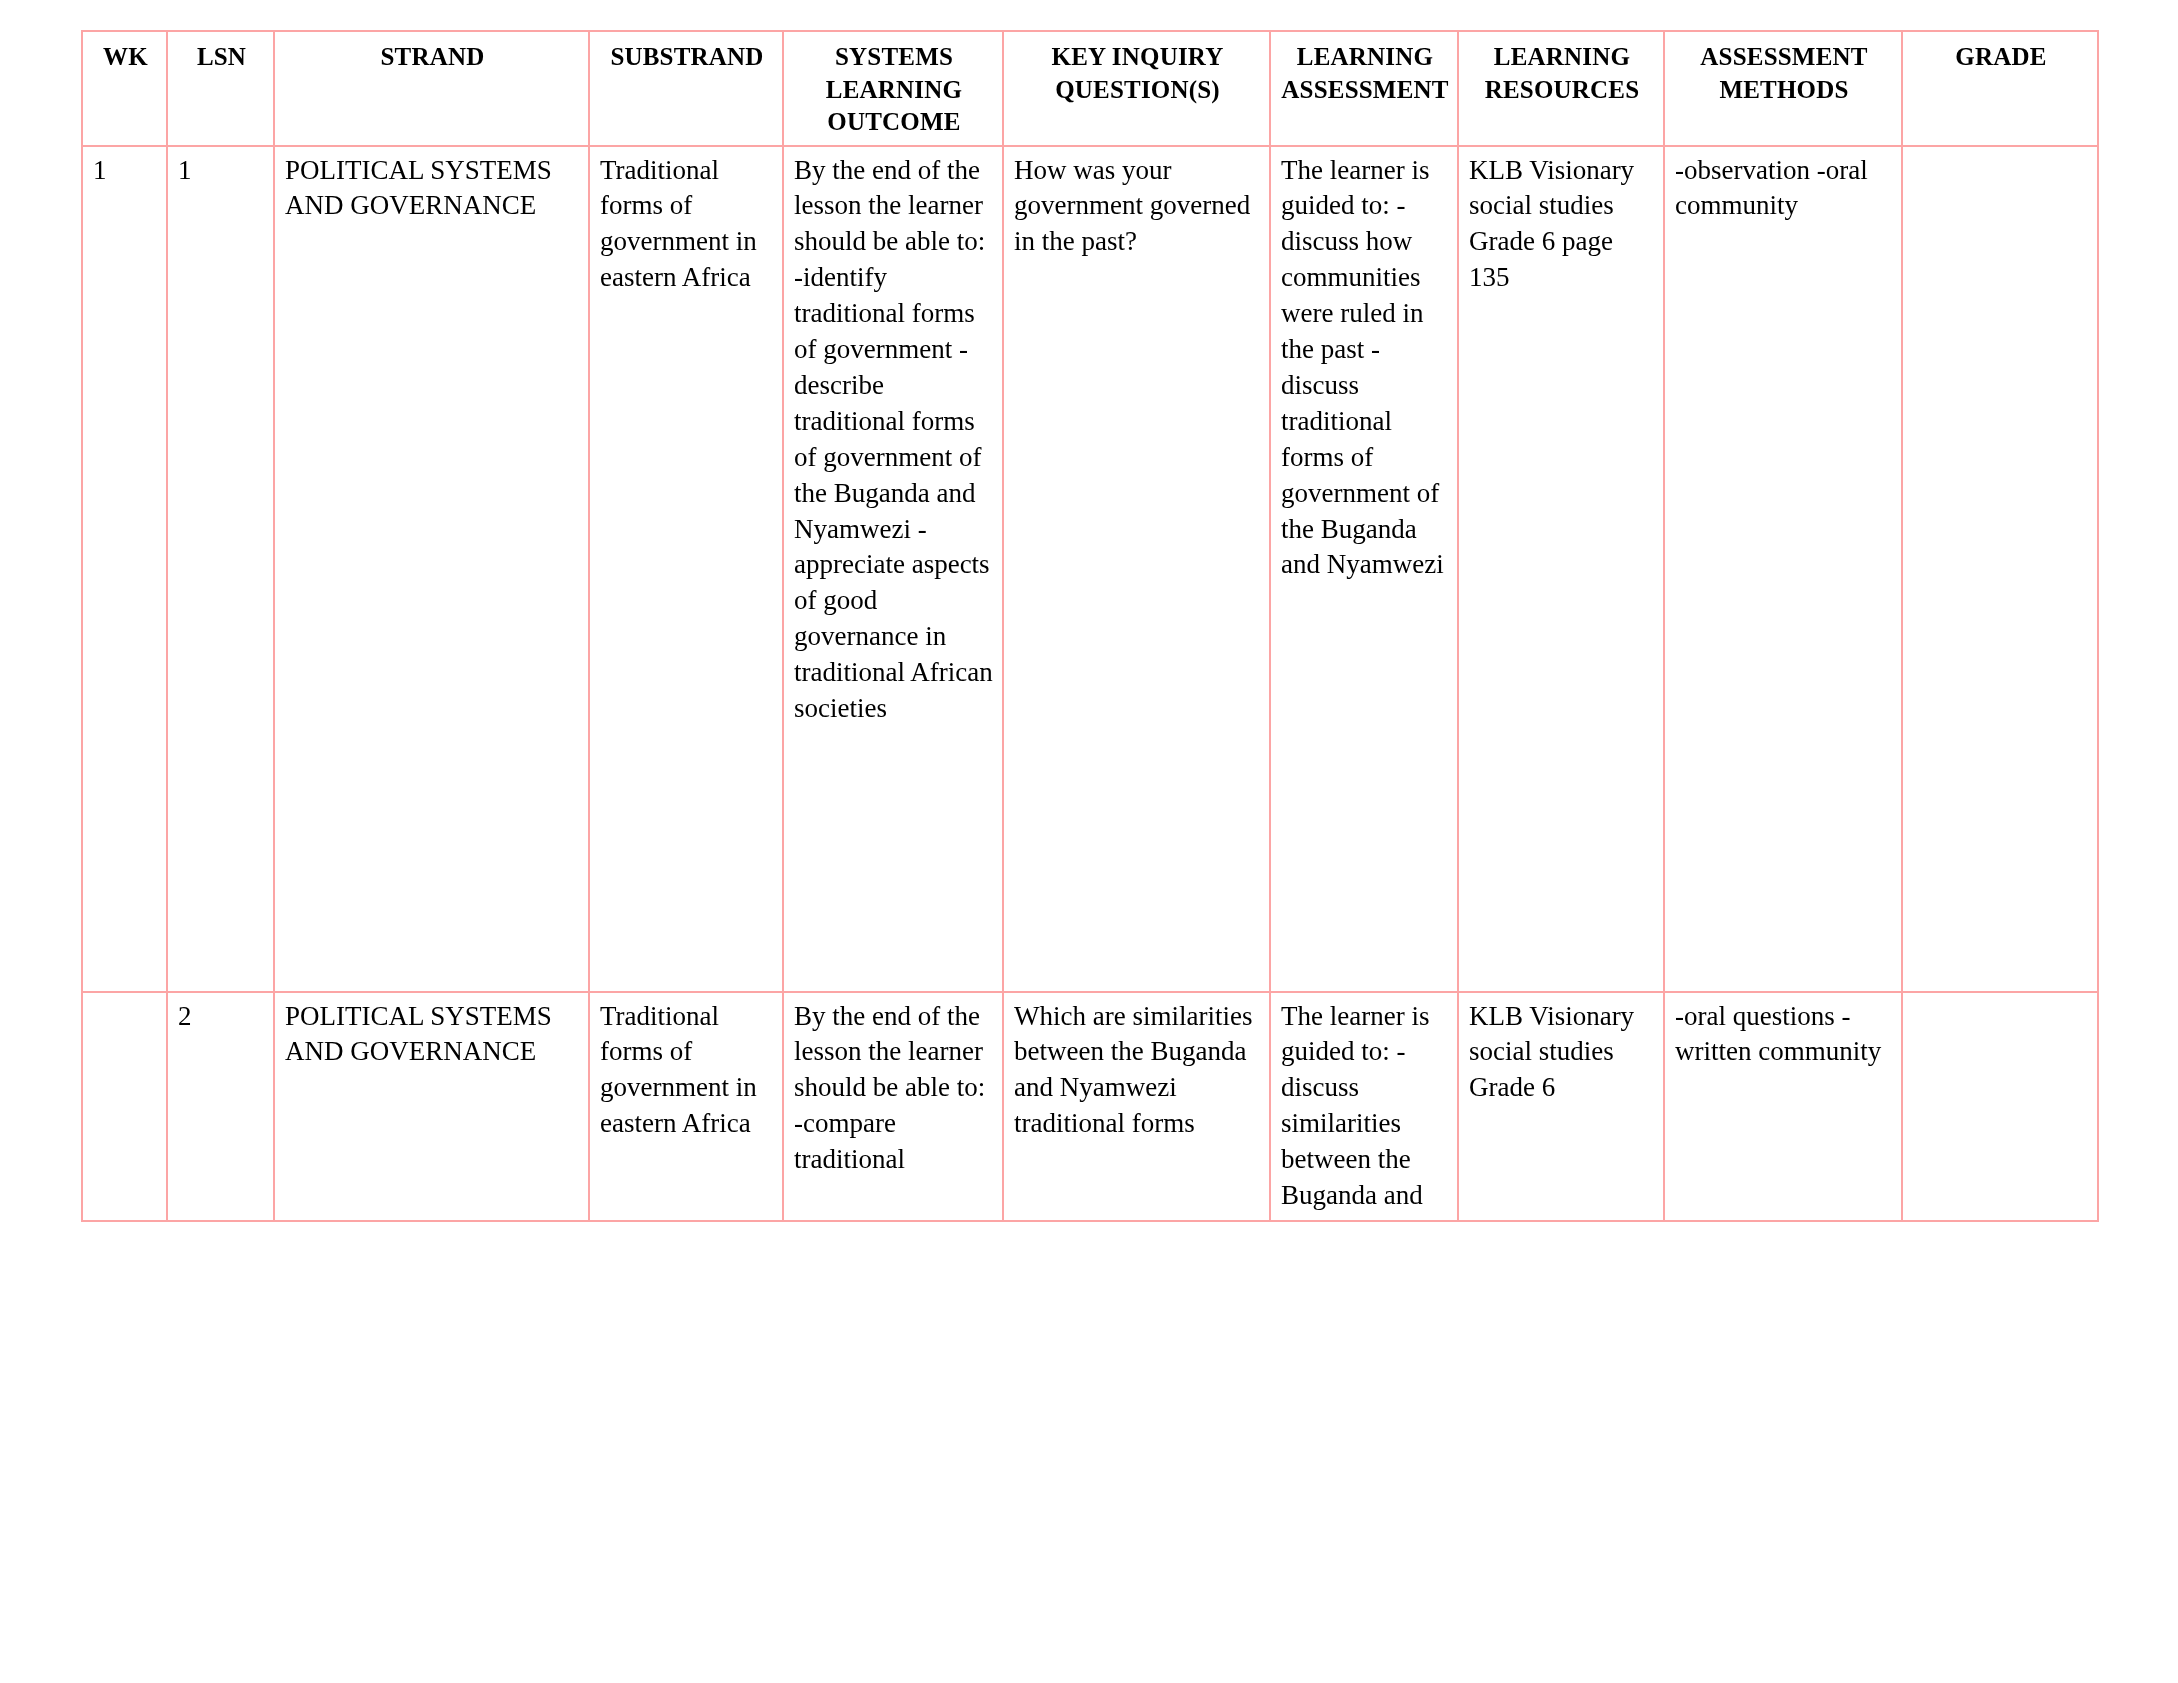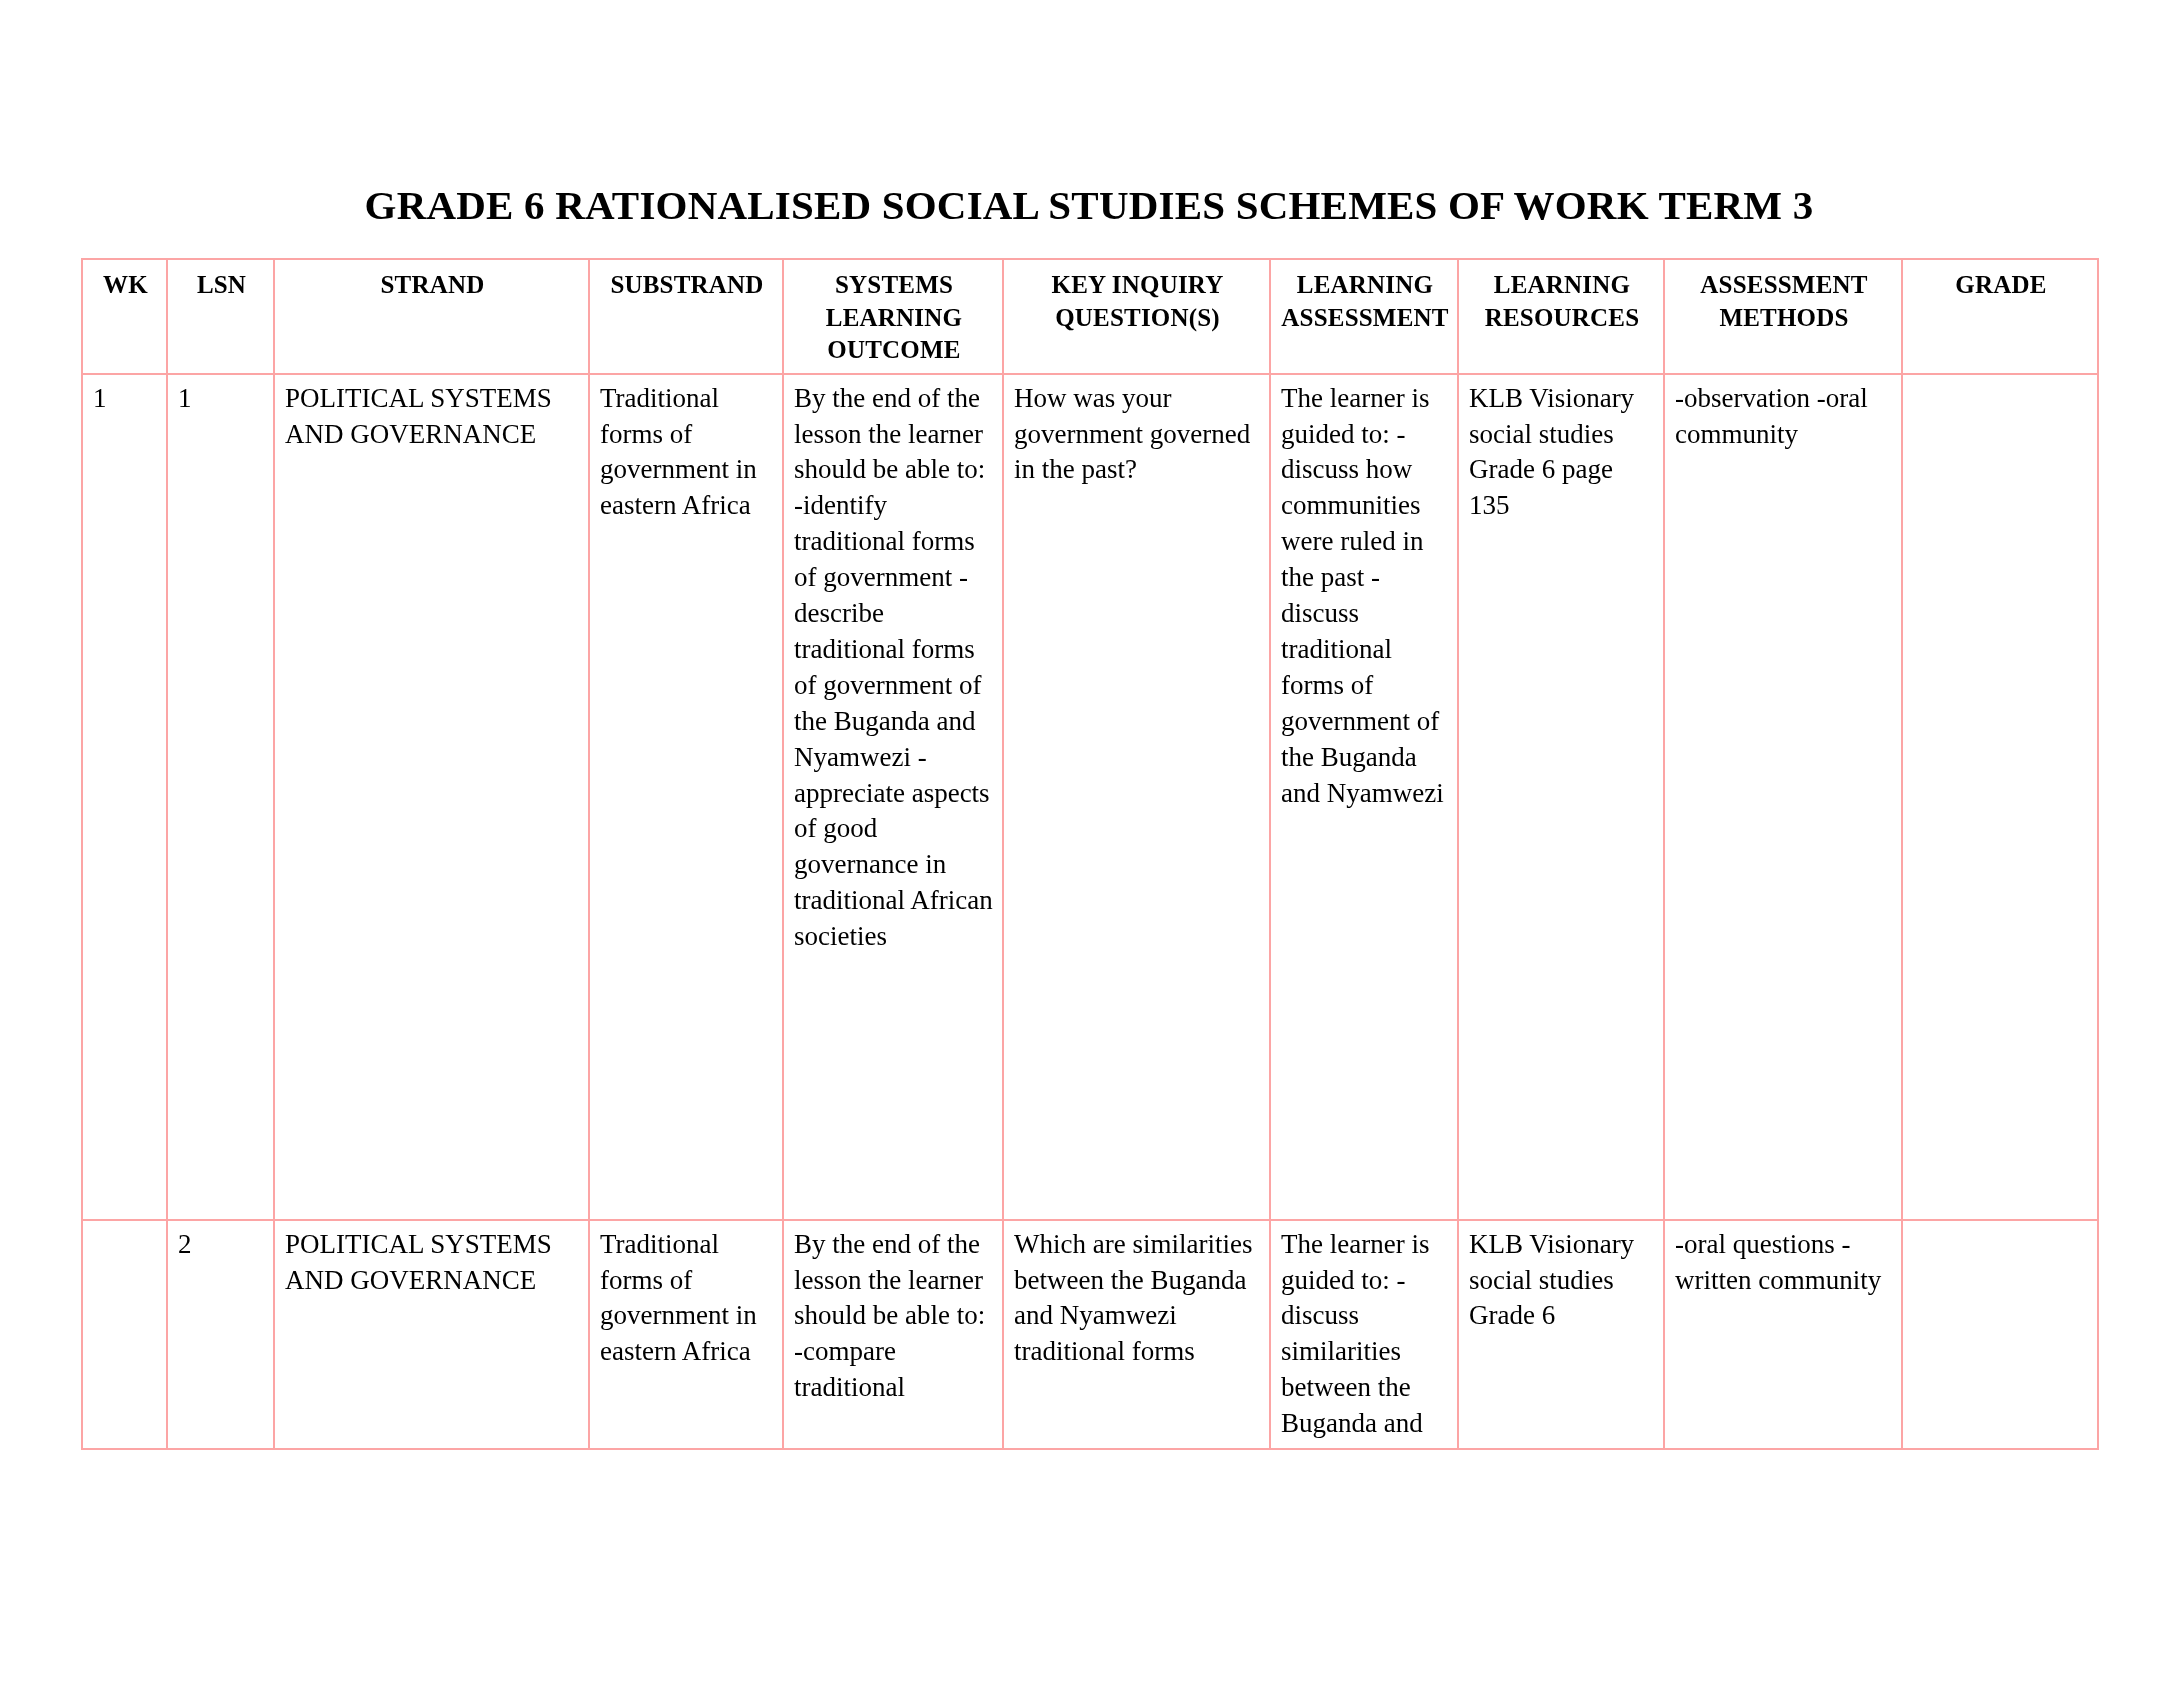--- a/index.html
+++ b/index.html
@@ -71,21 +71,20 @@
   col.c-refl  { width: 196px; }
   .nowrap-num { text-align: left; }
   .row-1 td { height: 832px; }
   .row-2 td { height: 178px; }
 </style>
 </head>
 <body>
 
 <div class="page">
 
-  <h1 class="doc-title">GRADE  6 RATIONALISED SOCIAL STUDIES SCHEMES OF WORK TERM 3</h1>
 
   <div class="table-wrap">
     <table class="schemes">
       <colgroup>
         <col class="c-wk">
           <col class="c-lsn">
           <col class="c-strand">
           <col class="c-sub">
         <col class="c-slo">
           <col class="c-kiq">

